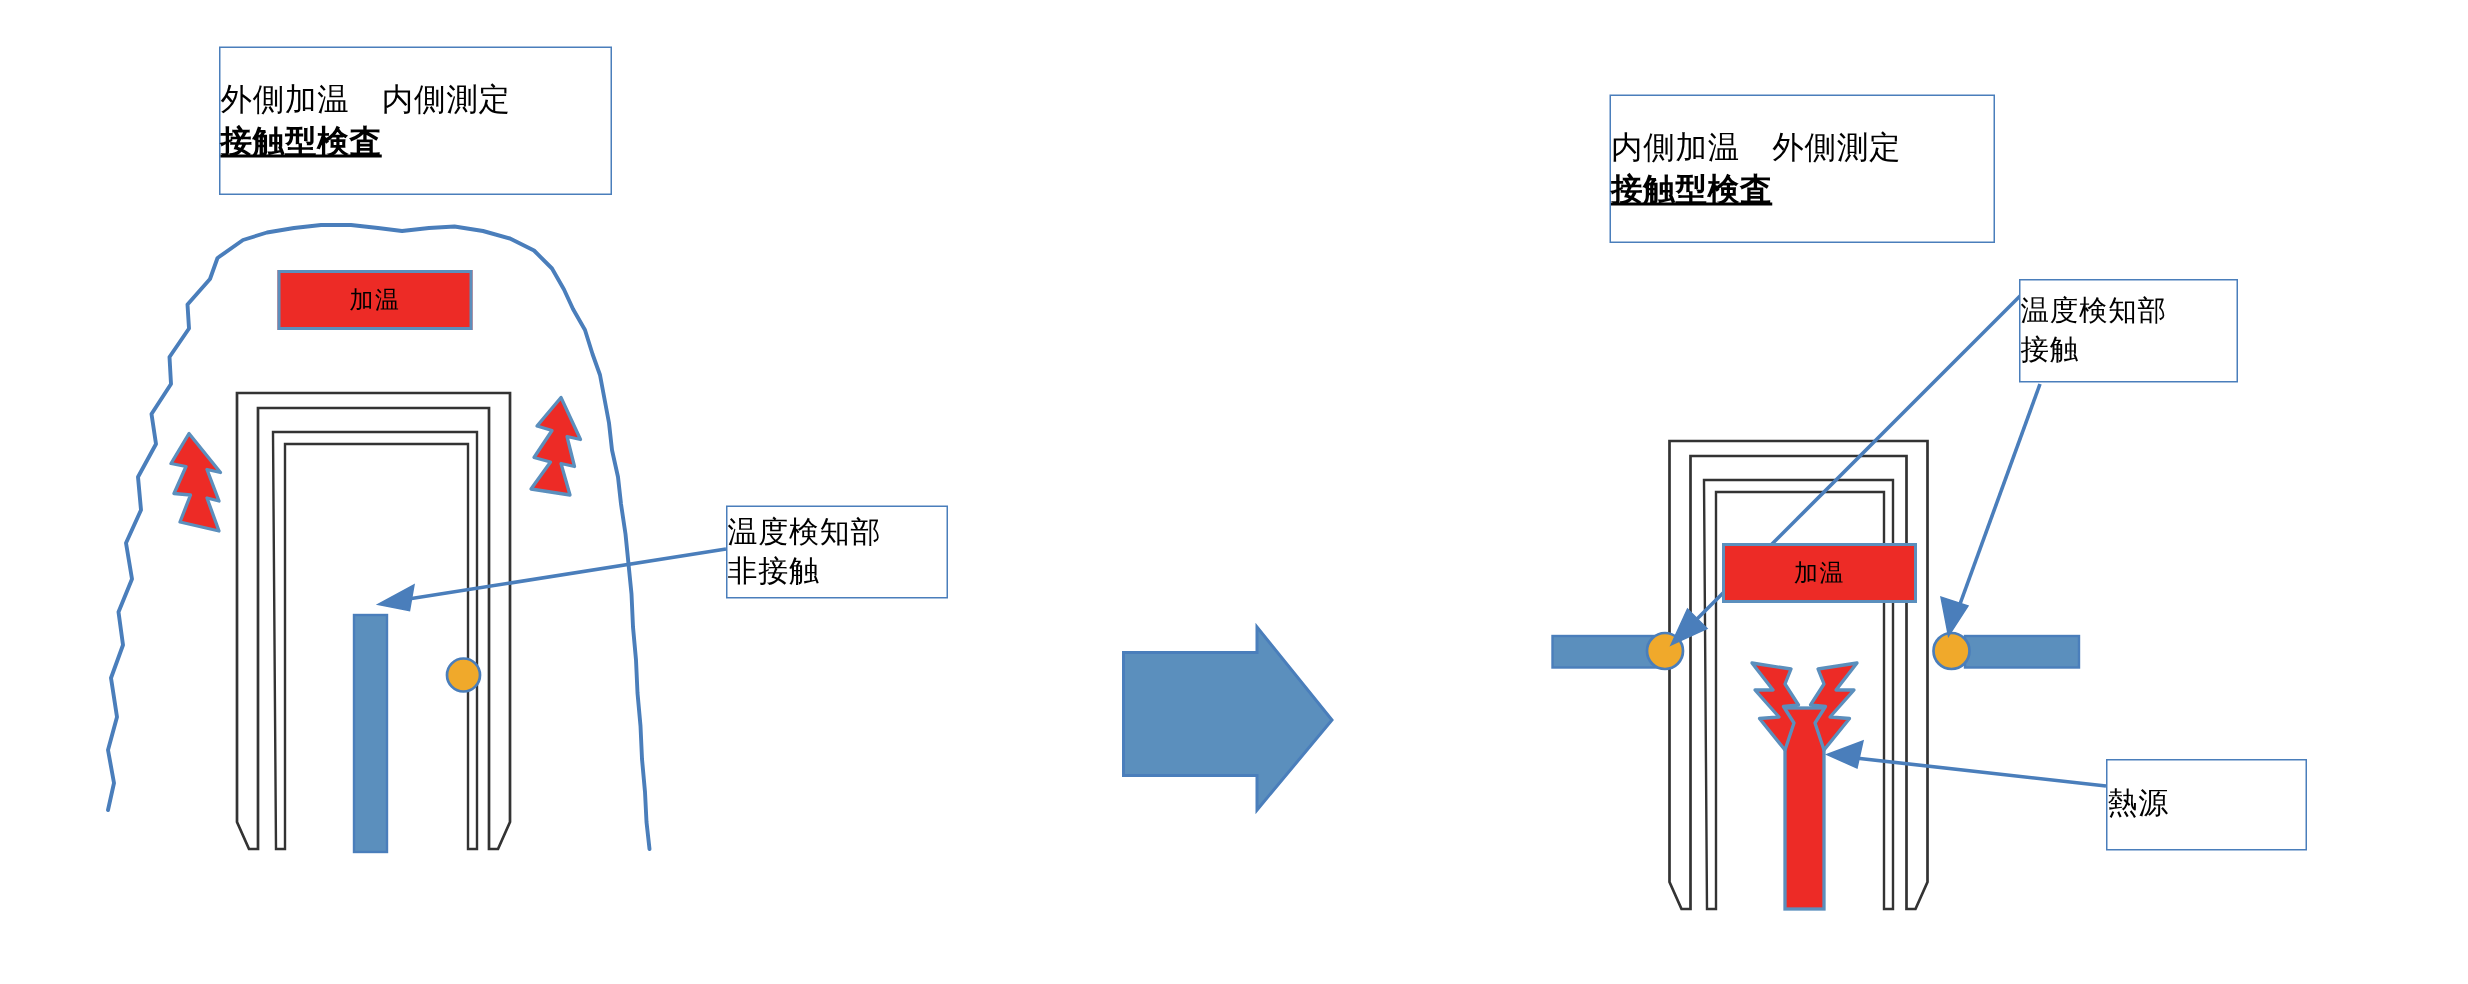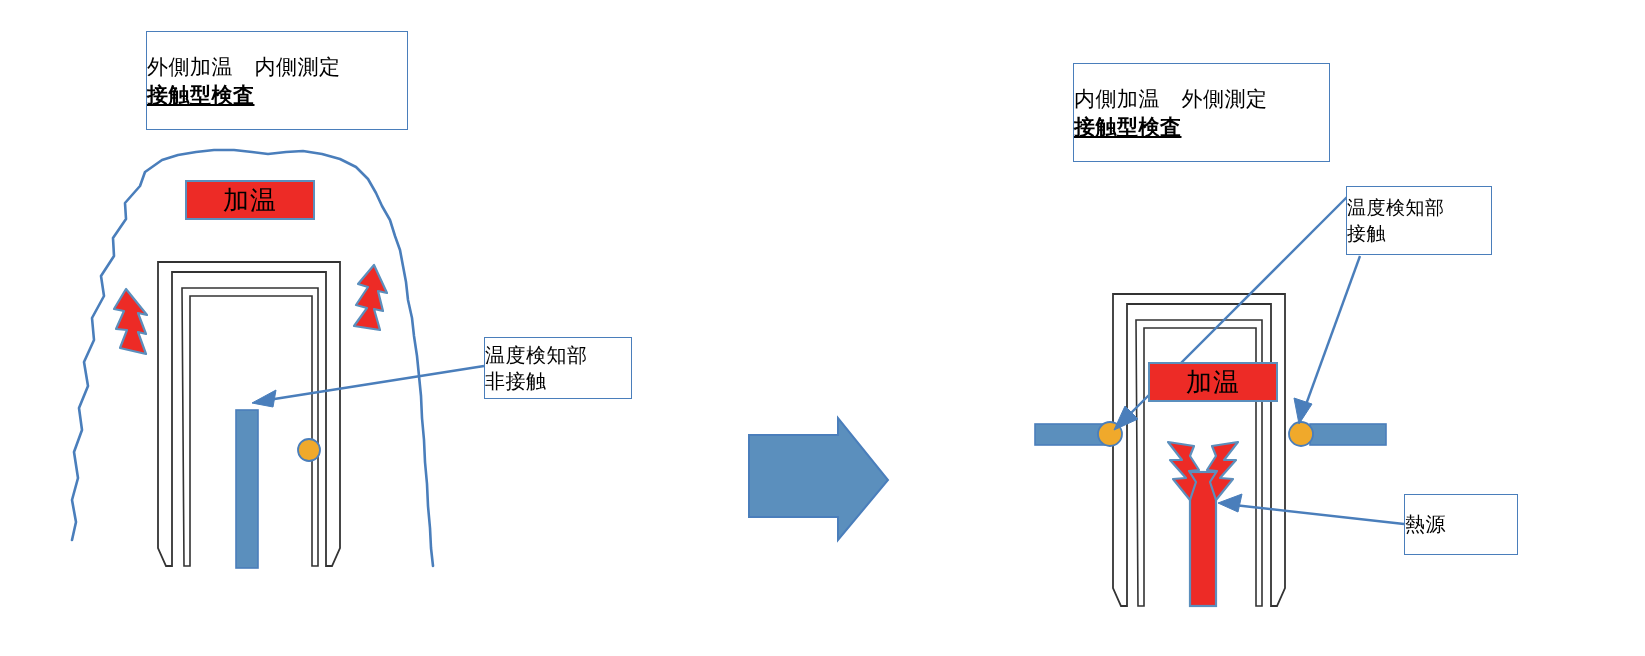--- a/index.html
+++ b/index.html
@@ -55,33 +55,33 @@
   }
   #note-left {
     left: 484px; top: 337px; width: 148px; height: 62px;
     font-size: 20px;
   }
   #note-right-sensor {
     left: 1346px; top: 186px; width: 146px; height: 69px;
     font-size: 19px;
   }
   #note-right-heat {
-    left: 1404px; top: 494px; width: 114px; height: 61px;
+    left: 1404px; top: 506px; width: 134px; height: 61px;
     font-size: 20px;
   }
   .redlabel {
     position: absolute;
     box-sizing: border-box;
     background: #ED2B26;
     border: 2.5px solid #5B8FBD;
     color: #000000;
     display: flex;
     align-items: center;
     justify-content: center;
-    font-size: 26px;
+    font-size: 16px;
     letter-spacing: 1px;
     z-index: 4;
   }
   #heat-label-left { left: 185px; top: 180px; width: 130px; height: 40px; }
   #heat-label-right { left: 1148px; top: 362px; width: 130px; height: 40px; }
 </style>
 </head>
 <body>
 
 <div id="stage">

